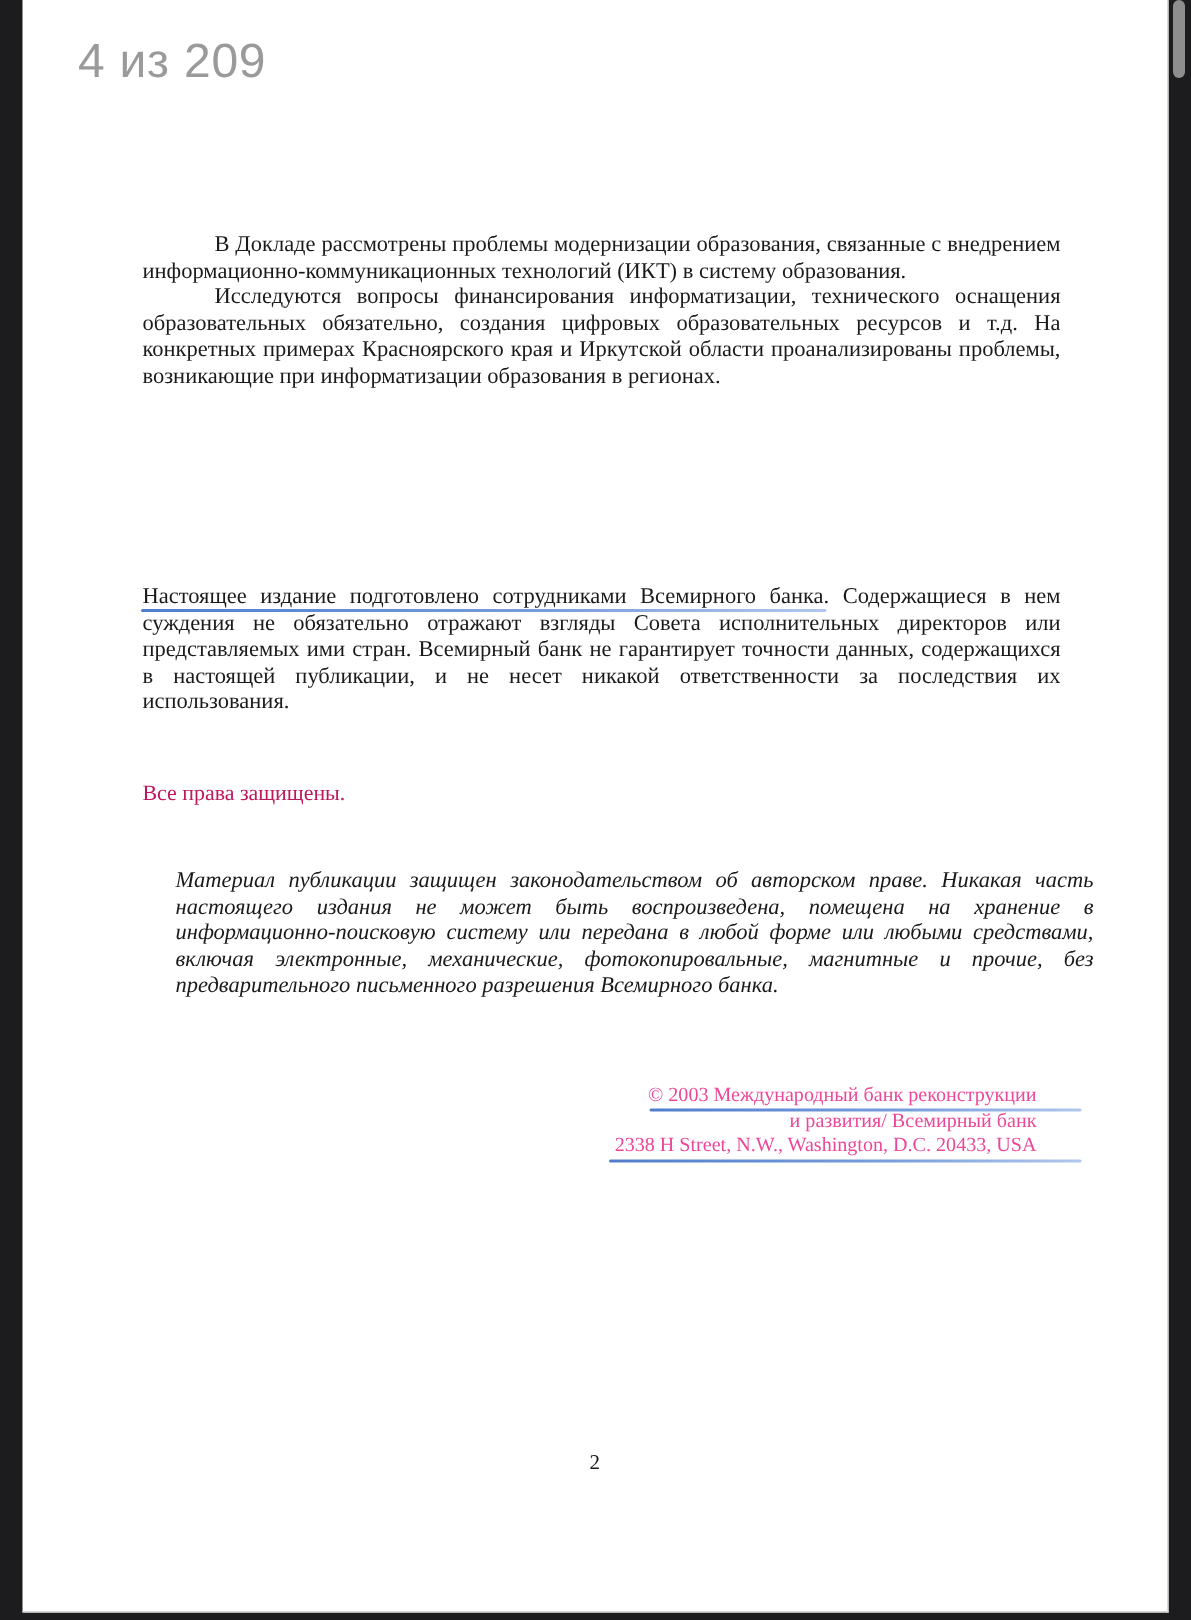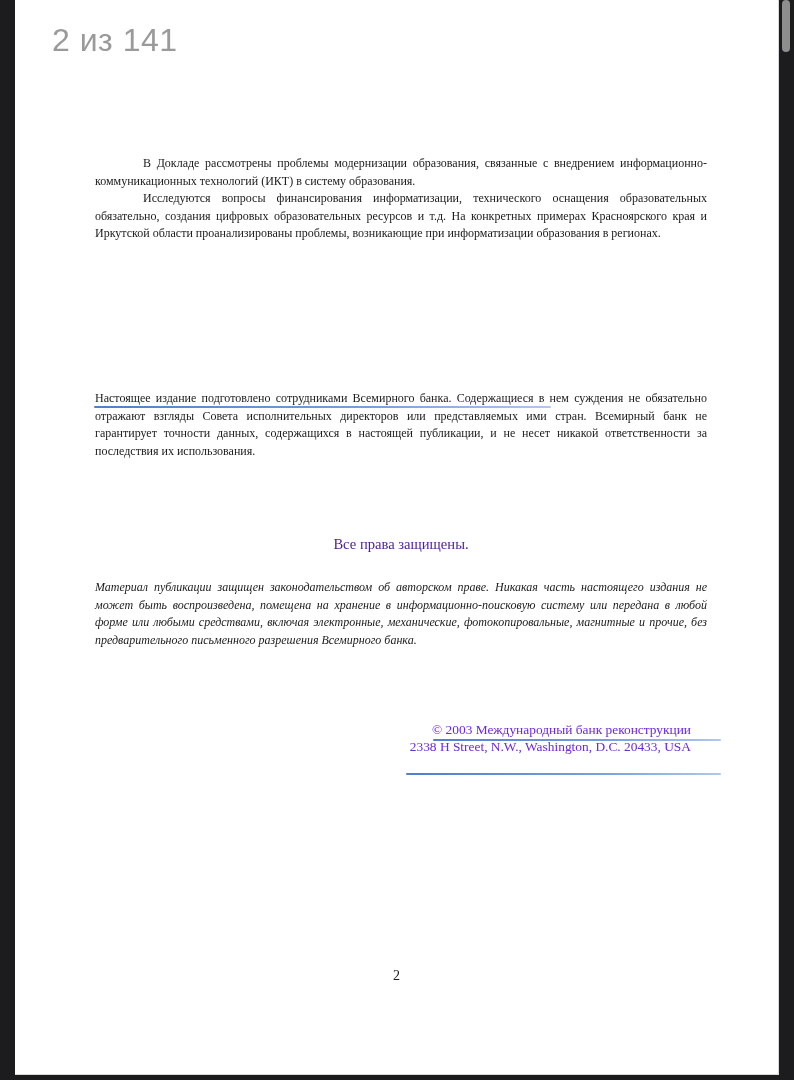--- a/index.html
+++ b/index.html
@@ -31,50 +31,50 @@
       font-family: "Liberation Sans", sans-serif;
       font-size: 32px;
       color: #9a9a9a;
       letter-spacing: 0.5px;
     }
     .content {
       position: absolute;
       left: 80px;
       width: 612px;
       color: #1a1a1a;
-      font-size: 12px;
+      font-size: 15px;
       line-height: 17.6px;
     }
     .p {
       margin: 0;
       text-align: justify;
       text-indent: 48px;
     }
     .block-intro { top: 155px; }
     .block-disclaimer { top: 390px; }
     .block-disclaimer .p { text-indent: 0; }
     .rights-title {
       position: absolute;
       left: 80px;
       width: 612px;
-      top: 536px;
-      text-align: center;
+      top: 521px;
+      text-align: left;
       font-size: 14.6px;
-      color: #4c1d95;
+      color: #be185d;
     }
-    .block-copyright-notice { top: 579px; font-style: italic; }
+    .block-copyright-notice { top: 579px; font-style: italic; margin-left: 22px; }
     .block-copyright-notice .p { text-indent: 0; }
     .copyright {
       position: absolute;
       right: 87px;
       top: 722px;
       text-align: right;
       font-size: 13.4px;
       line-height: 16.5px;
-      color: #6d28d9;
+      color: #ec4899;
     }
     .underline {
       position: absolute;
       height: 2px;
       background: linear-gradient(90deg, #3e6fc8, #6a93d8 60%, #a9c1ea);
       border-radius: 1px;
       opacity: 0.9;
     }
     .ul-1 { left: 94px; top: 406px; width: 457px; }
     .ul-2 { left: 433px; top: 739px; width: 288px; }
@@ -103,39 +103,40 @@
       width: 8px;
       height: 52px;
       background: #8e8e8e;
       border-radius: 4px;
     }
   </style>
 </head>
 <body>
 
 <div class="page">
-  <div class="page-counter">2 из 141</div>
+  <div class="page-counter">4 из 209</div>
 
   <div class="content block-intro">
     <p class="p">В Докладе рассмотрены проблемы модернизации образования, связанные с внедрением информационно-коммуникационных технологий (ИКТ) в систему образования.</p>
     <p class="p">Исследуются вопросы финансирования информатизации, технического оснащения образовательных обязательно, создания цифровых образовательных ресурсов и т.д. На конкретных примерах Красноярского края и Иркутской области проанализированы проблемы, возникающие при информатизации образования в регионах.</p>
   </div>
 
   <div class="content block-disclaimer">
     <p class="p">Настоящее издание подготовлено сотрудниками Всемирного банка. Содержащиеся в нем суждения не обязательно отражают взгляды Совета исполнительных директоров или представляемых ими стран. Всемирный банк не гарантирует точности данных, содержащихся в настоящей публикации, и не несет никакой ответственности за последствия их использования.</p>
   </div>
 
   <div class="rights-title">Все права защищены.</div>
 
   <div class="content block-copyright-notice">
     <p class="p">Материал публикации защищен законодательством об авторском праве. Никакая часть настоящего издания не может быть воспроизведена, помещена на хранение в информационно-поисковую систему или передана в любой форме или любыми средствами, включая электронные, механические, фотокопировальные, магнитные и прочие, без предварительного письменного разрешения Всемирного банка.</p>
   </div>
 
   <div class="copyright">
     <div>© 2003 Международный банк реконструкции</div>
+    <div>и развития/ Всемирный банк</div>
     <div>2338 H Street, N.W., Washington, D.C. 20433, USA</div>
   </div>
 
   <div class="page-number">2</div>
 </div>
 
 <div class="underline ul-1"></div>
 <div class="underline ul-2"></div>
 <div class="underline ul-3"></div>
 

